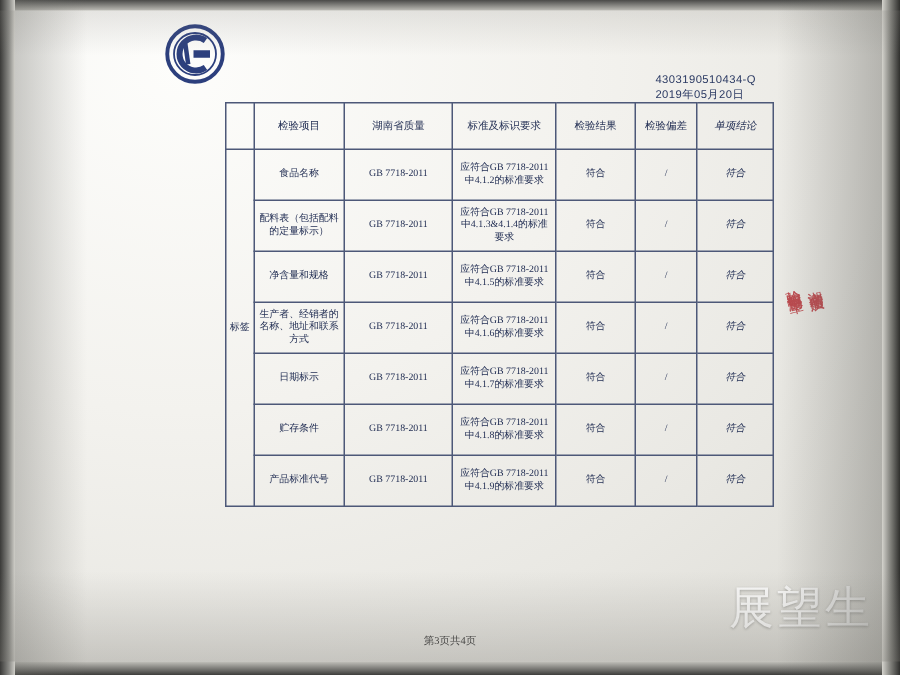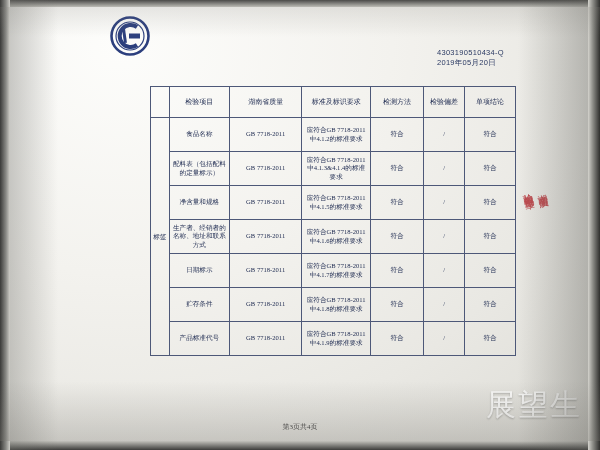--- a/index.html
+++ b/index.html
@@ -36,33 +36,33 @@
     background:linear-gradient(180deg,rgba(130,128,122,.18),rgba(255,255,255,0));}
 
   
   #logo{position:absolute;left:110px;top:16px;width:40px;height:40px;}
   
   #hdr{position:absolute;right:96px;top:48px;text-align:left;
        font-family:Liberation Sans, sans-serif;color:#2b3a63;}
   #hdr div{font-size:7.5px;line-height:10px;letter-spacing:.3px;}
 
   
-  #tblwrap{position:absolute;left:150px;top:86px;width:366px;}
+  #tblwrap{position:absolute;left:150px;top:68px;width:366px;}
   table{border-collapse:collapse;width:366px;
         font-family:"Liberation Serif",serif;color:#243055;}
   th,td{border:1px solid #4d5878;padding:2px 2px;vertical-align:middle;
         text-align:center;font-weight:normal;}
   thead th{height:26px;font-size:7px;line-height:9px;}
   tbody td{font-size:6.6px;line-height:8.6px;}
   .c-item{width:58px;}
   .c-method{width:70px;}
   .c-std{width:66px;margin-top:18px;}
   .c-res{width:50px;}
   .c-dev{width:38px;}
-  .c-con{width:48px;}
+  .c-con{width:48px;font-style:italic;}
   .rowh{height:34px;}
   .sidecell{width:14px;font-size:6.6px;line-height:8px;letter-spacing:0;}
 
   
   #footer{position:absolute;left:0;right:0;bottom:18px;text-align:center;
           font-family:"Liberation Serif",serif;font-size:7px;color:#3a3a3a;}
 
   
   #stamp{position:absolute;right:20px;top:180px;width:54px;height:76px;
          transform:rotate(-14deg);opacity:.8;}
@@ -104,21 +104,21 @@
   </div>
 
   <div id="tblwrap">
     <table>
       <thead>
         <tr>
           <th class="sidecell"></th>
           <th class="c-item">检验项目</th>
           <th class="c-method">湖南省质量</th>
           <th class="c-std">标准及标识要求</th>
-          <th class="c-res">检测方法</th>
+          <th class="c-res">检验结果</th>
           <th class="c-dev">检验偏差</th>
           <th class="c-con">单项结论</th>
         </tr>
       </thead>
       <tbody id="tbody">
           <tr class="rowh">
             <td class="sidecell" rowspan="7">标签</td>
             <td class="c-item">食品名称</td>
             <td class="c-method">GB 7718-2011</td>
             <td class="c-std">应符合GB 7718-2011中4.1.2的标准要求</td>

